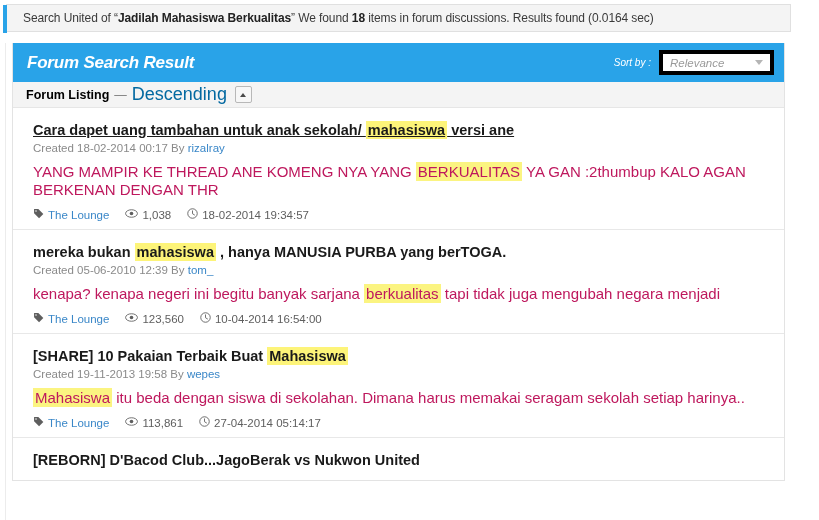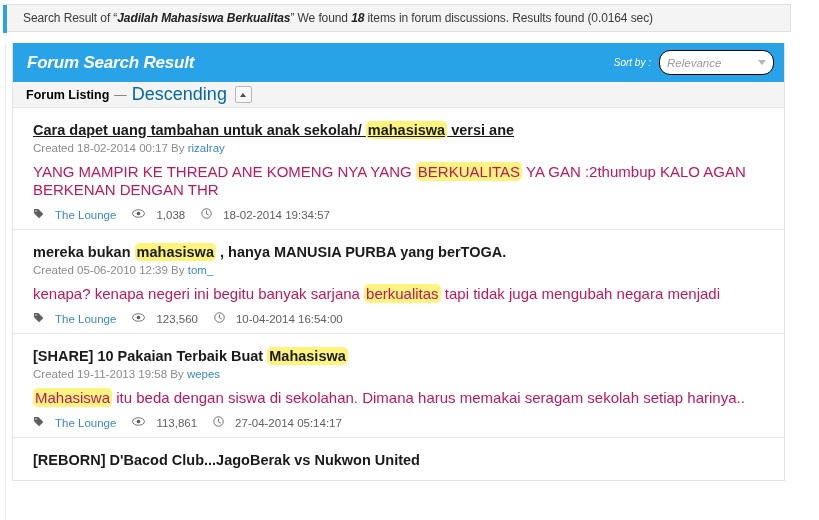--- a/index.html
+++ b/index.html
@@ -42,21 +42,21 @@
     height: 28px;
     background: #29a3e8;
   }
   .alert-text {
     font-size: 12px;
     color: #3a3a3a;
     padding-left: 16px;
     white-space: nowrap;
     letter-spacing: -0.1px;
   }
-  .alert-text b { font-weight: bold; color: #222; font-style: italic; }
+  .alert-text b { font-weight: bold; color: #222; }
 
   
   .panel {
     position: absolute;
     left: 12px;
     top: 43px;
     width: 773px;
     background: #ffffff;
     border: 1px solid #e3e3e3;
     border-top: none;
@@ -84,22 +84,22 @@
     gap: 8px;
   }
   .sort-label {
     color: #ffffff;
     font-size: 10px;
   }
   .sort-select {
     width: 115px;
     height: 25px;
     background: #ffffff;
-    border: 1px solid #000000;
-    border-radius: 11px;
+    border: 4px solid #000000;
+    border-radius: 0;
     display: flex;
     align-items: center;
     justify-content: space-between;
     padding: 0 7px;
     box-sizing: border-box;
     cursor: pointer;
   }
   .sort-value {
     font-size: 11.5px;
     color: #9a9a9a;
@@ -196,34 +196,34 @@
   .result-meta {
     display: flex;
     align-items: center;
     gap: 16px;
     font-size: 11.5px;
     color: #5e5e5e;
   }
   .meta-cell {
     display: inline-flex;
     align-items: center;
-    gap: 11px;
+    gap: 4px;
   }
   .meta-forum {
     color: #3a87c8;
     text-decoration: none;
     font-size: 11.5px;
   }
   .ico { display: inline-block; vertical-align: middle; }
 
   mark.hl {
     background: #fbf481;
     color: inherit;
     padding: 1px 2px;
-    border-radius: 5px;
+    border-radius: 0;
   }
   .result-title mark.hl { background: #fdf479; }
 
   
   .gutter-line {
     position: absolute;
     left: 5px;
     top: 43px;
     width: 1px;
     height: 477px;
@@ -232,21 +232,21 @@
 </style>
 </head>
 <body>
 
 <div class="gutter-line"></div>
 
 <div class="alert-wrap">
   <div class="alert-bar">
     <div class="alert-accent"></div>
     <div class="alert-text">
-      <span>Search Result of “</span><b>Jadilah Mahasiswa Berkualitas</b><span>” We found </span><b>18</b><span> items in forum discussions. Results found (0.0164 sec)</span>
+      <span>Search United of “</span><b>Jadilah Mahasiswa Berkualitas</b><span>” We found </span><b>18</b><span> items in forum discussions. Results found (0.0164 sec)</span>
     </div>
   </div>
 </div>
 
 <div class="panel">
 
   <div class="panel-header">
     <div class="panel-title">Forum Search Result</div>
     <div class="sort-group">
       <span class="sort-label">Sort by :</span>

